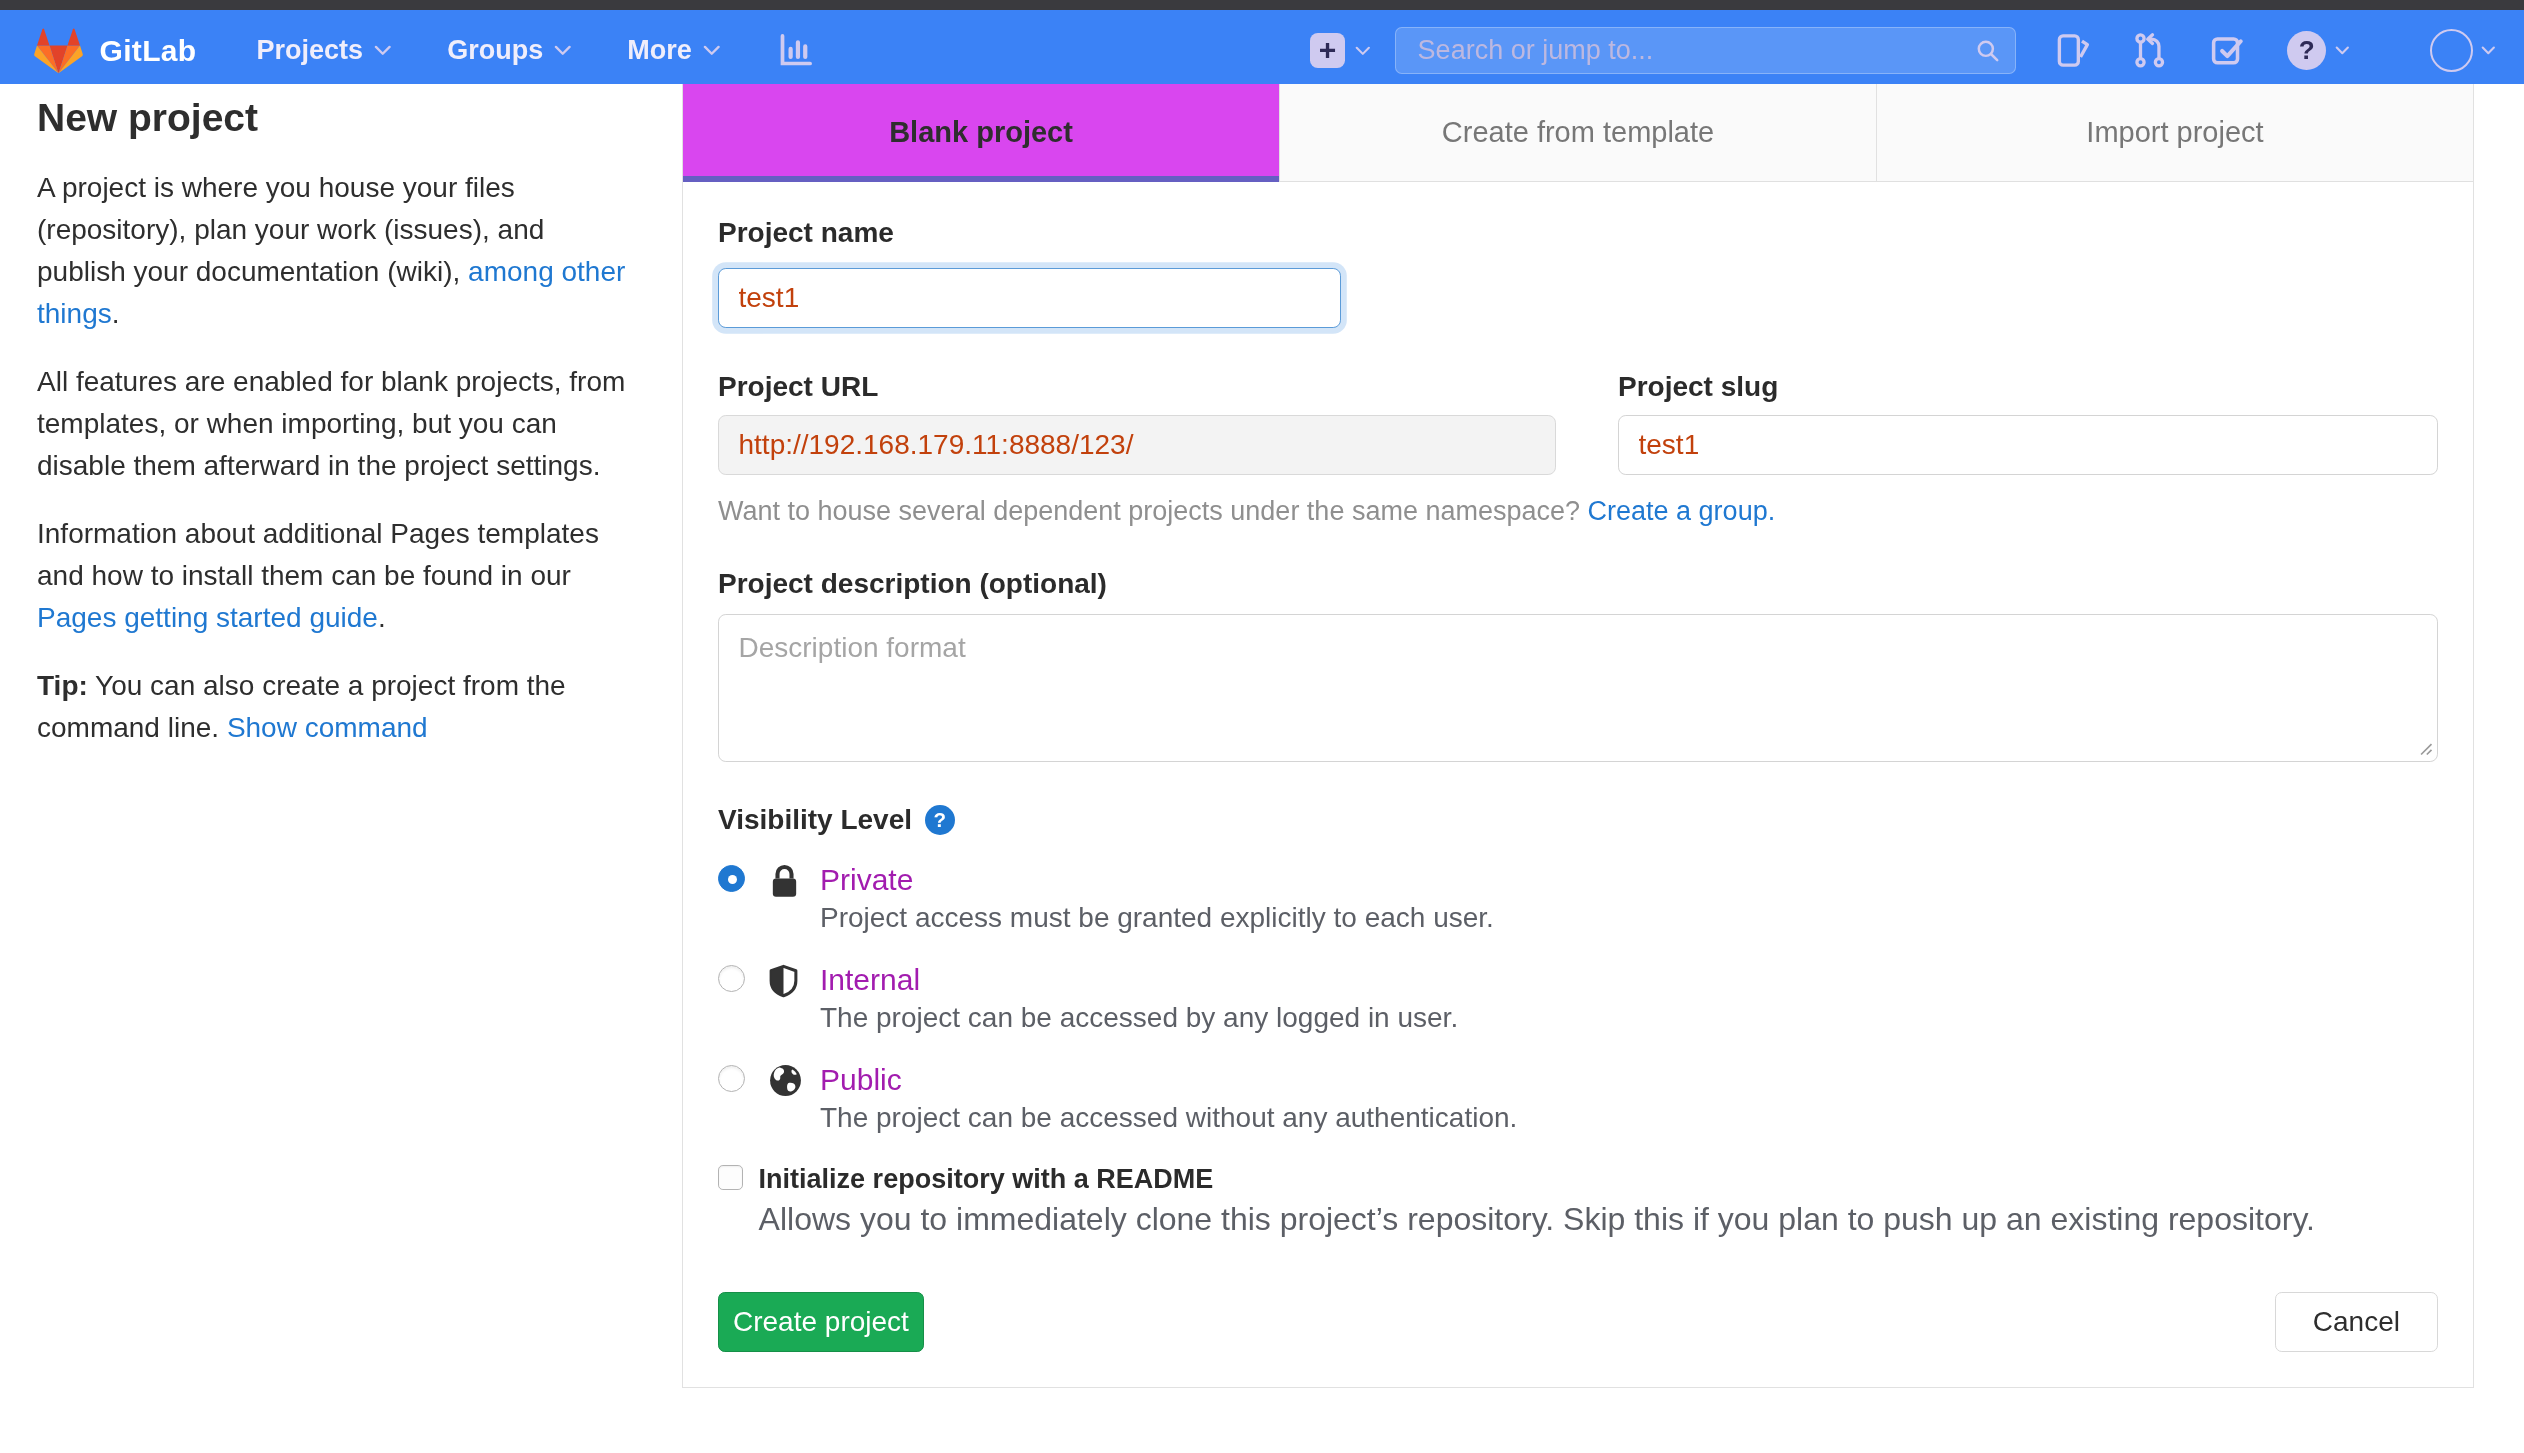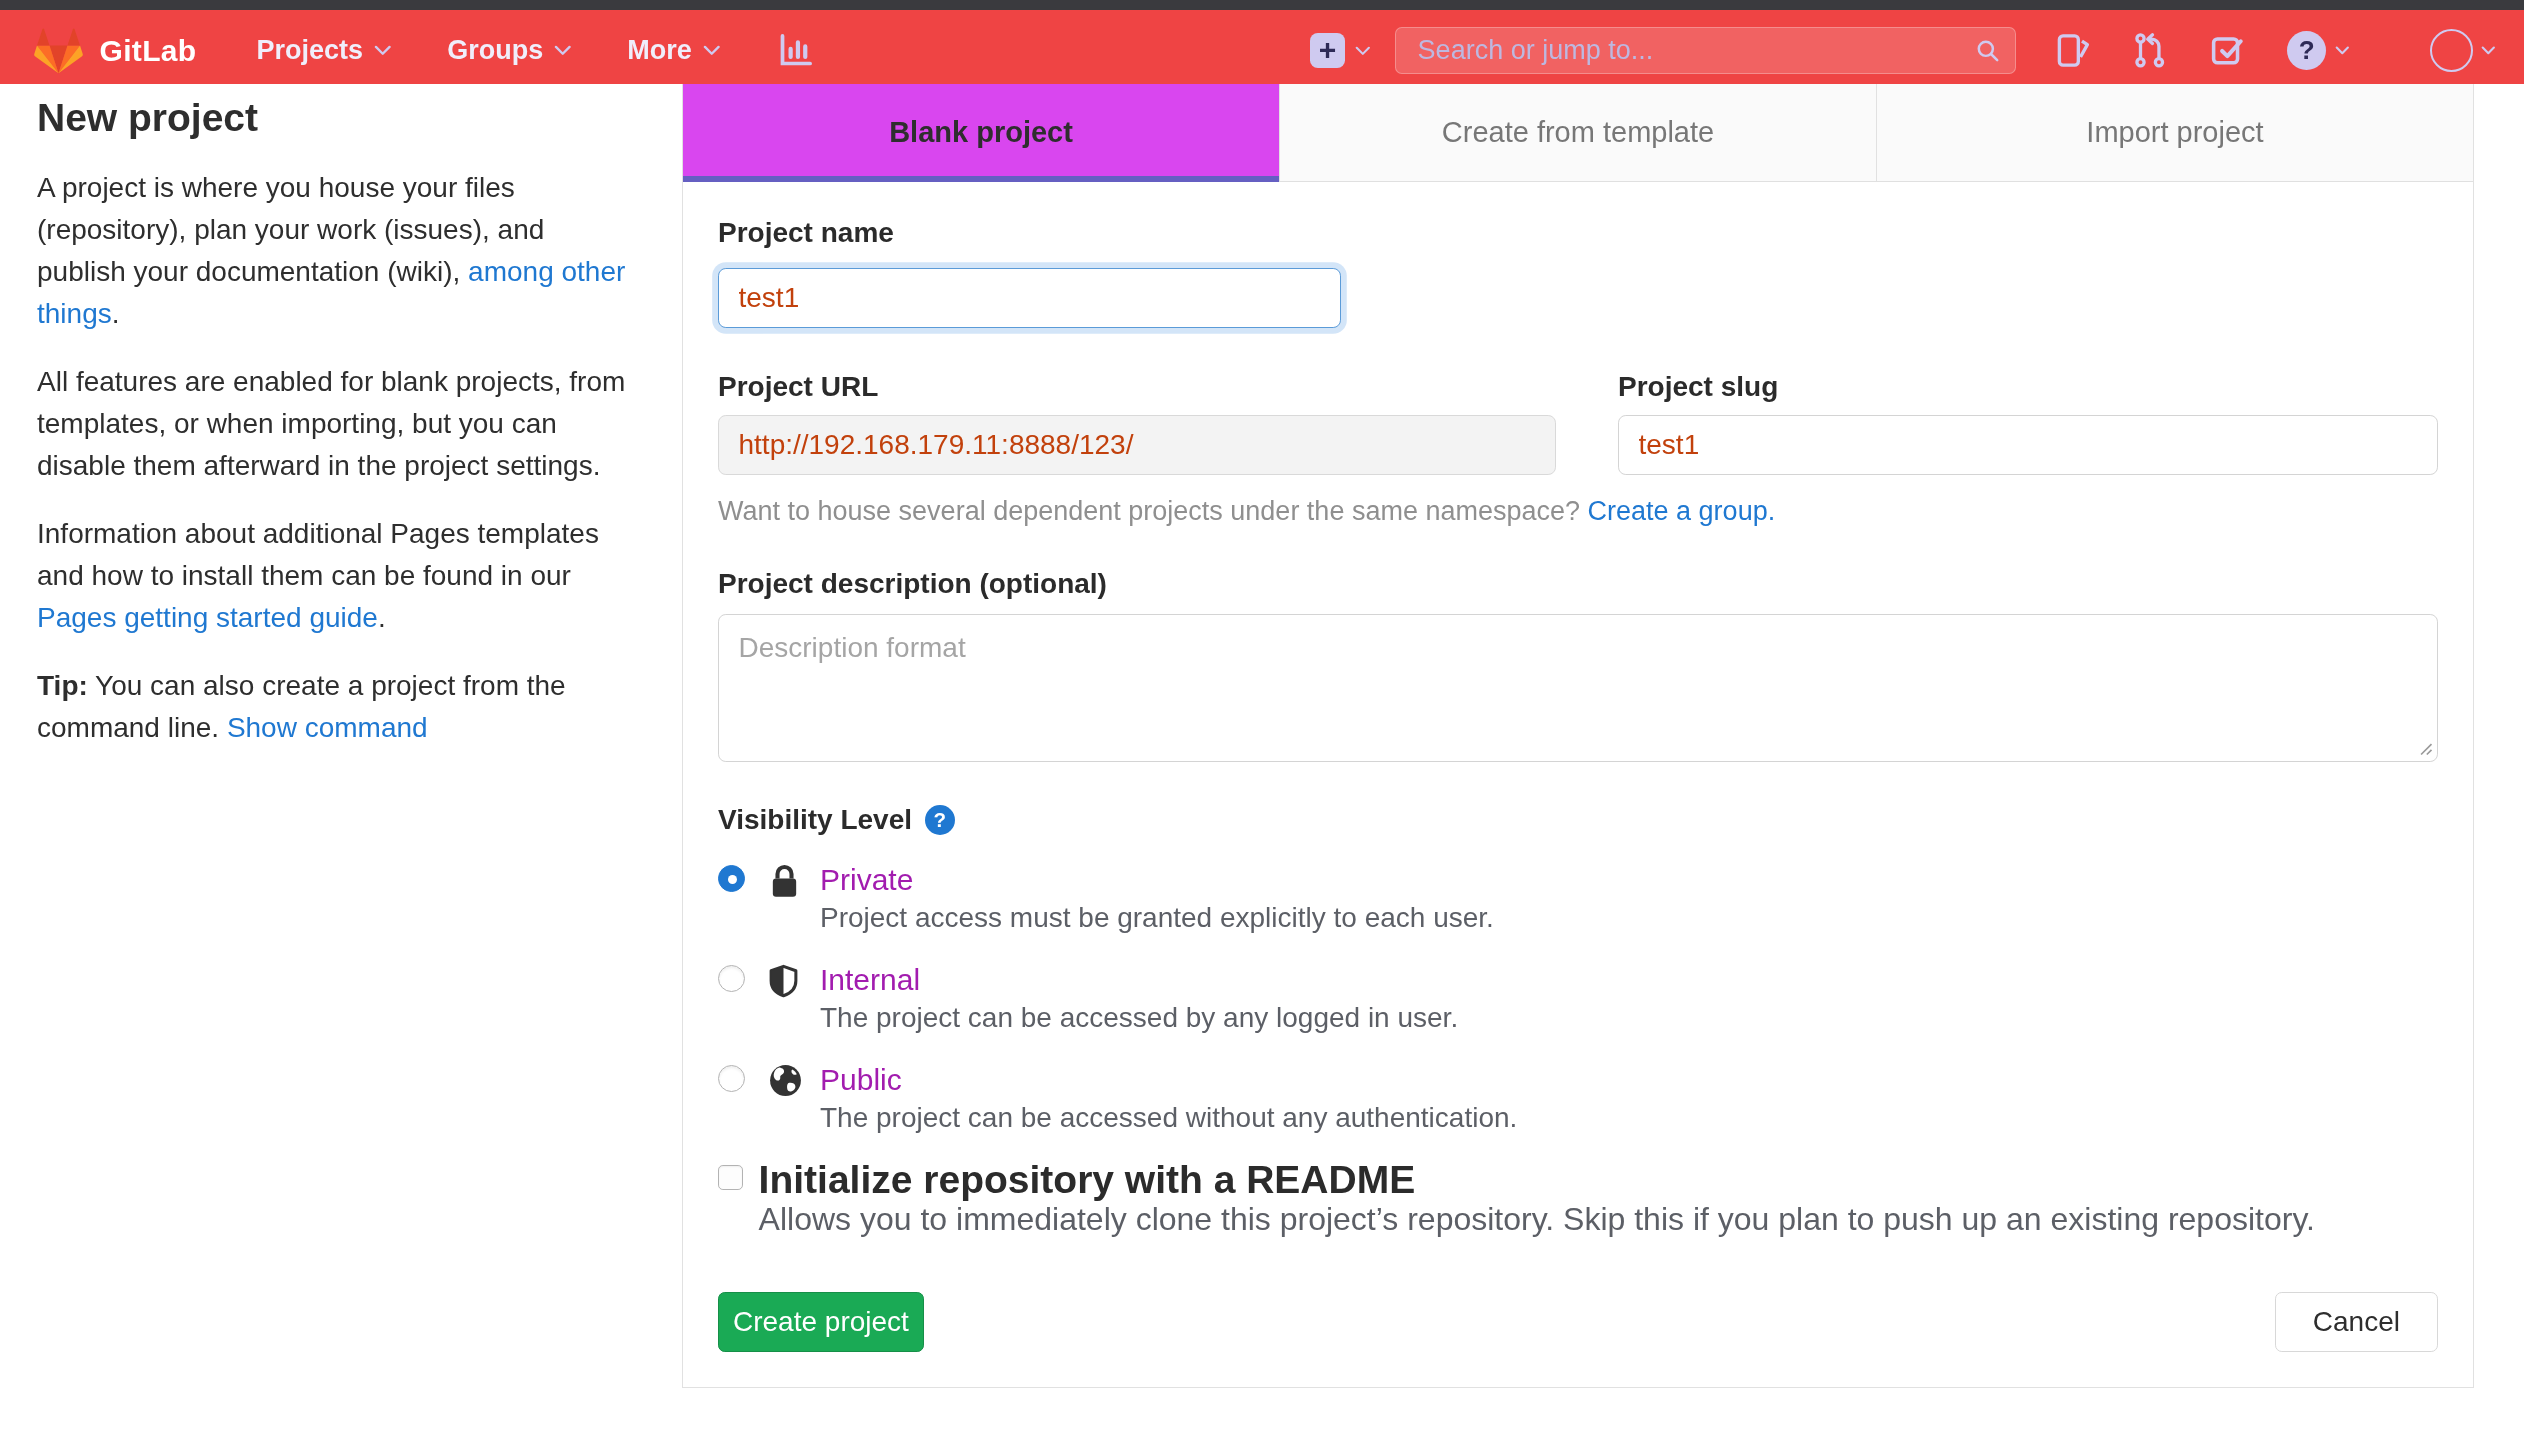--- a/index.html
+++ b/index.html
@@ -3,21 +3,21 @@
 <meta charset="utf-8">
 <style>
   html,body{margin:0;padding:0;background:#fff;}
   .screen{position:relative;width:2525px;height:1453px;background:#fff;overflow:hidden;
           font-family:"Liberation Sans","DejaVu Sans",sans-serif;color:#2e2e2e;}
 
   
   .top-strip{position:absolute;left:0;top:0;width:2525px;height:9.7px;background:#3a3a3e;}
 
   
-  .navbar{position:absolute;left:0;top:9.7px;width:2525px;height:74px;background:#ef4444;
+  .navbar{position:absolute;left:0;top:9.7px;width:2525px;height:74px;background:#3b82f6;
           display:flex;align-items:center;padding:8px 29px 0 33px;box-sizing:border-box;}
   .brand{display:flex;align-items:center;gap:15.6px;cursor:pointer;}
   .brand svg{display:block;}
   .brand-text{color:#ffffff;font-size:30px;font-weight:700;letter-spacing:0.3px;}
   .nav-menu{display:flex;align-items:center;margin-left:60px;gap:56px;}
   .nav-item{display:flex;align-items:center;gap:10.7px;color:#f0eefb;font-size:27px;font-weight:700;cursor:pointer;}
   .chev{display:block;}
   .nav-ico-btn{background:none;border:none;padding:0;margin:0;cursor:pointer;display:flex;align-items:center;}
   .nav-right{margin-left:auto;display:flex;align-items:center;}
   .plus-group{display:flex;align-items:center;gap:9.7px;cursor:pointer;margin-right:25px;}
@@ -86,21 +86,21 @@
          box-shadow:inset 0 1.9px 2.9px rgba(0,0,0,.07);margin-top:2.9px;cursor:pointer;position:relative;}
   .radio.checked{background:#1f78d1;border-color:#1f78d1;box-shadow:none;}
   .radio.checked::after{content:"";position:absolute;left:8.8px;top:8.8px;width:9.7px;height:9.7px;border-radius:50%;background:#fff;}
   .opt-ico{display:flex;justify-content:flex-start;padding-top:0;}
   .opt-name{font-size:30px;line-height:35px;color:#a21caf;}
   .opt-desc{font-size:28px;line-height:35px;color:#5c5f66;margin-top:2.9px;}
   .readme-row{display:flex;align-items:flex-start;margin-top:13.6px;}
   .checkbox{width:25px;height:25px;box-sizing:border-box;border:1px solid #b3b3b3;border-radius:4.9px;background:#fdfdfd;
             box-shadow:inset 0 1px 1.9px rgba(0,0,0,.06);margin-top:2.9px;cursor:pointer;flex:none;}
   .readme-text{margin-left:15.6px;}
-  .readme-label{font-size:39px;line-height:35px;font-weight:700;color:#2b2b2b;}
+  .readme-label{font-size:27px;line-height:35px;font-weight:700;color:#2b2b2b;}
   .readme-desc{font-size:32px;line-height:35px;color:#5c5f66;margin-top:4.9px;}
   .btn-row{display:flex;justify-content:space-between;align-items:center;margin-top:55px;}
   .btn{height:60px;border-radius:6.8px;font-size:28px;padding:0 14px;cursor:pointer;
        font-family:"Liberation Sans","DejaVu Sans",sans-serif;}
   .btn-green{background:#1aaa55;border:1px solid #168f48;color:#fff;}
   .btn-cancel{background:#fff;border:1px solid #d8d8d8;color:#2e2e2e;padding:0 37px;}
 </style>
 </head>
 <body>
 

